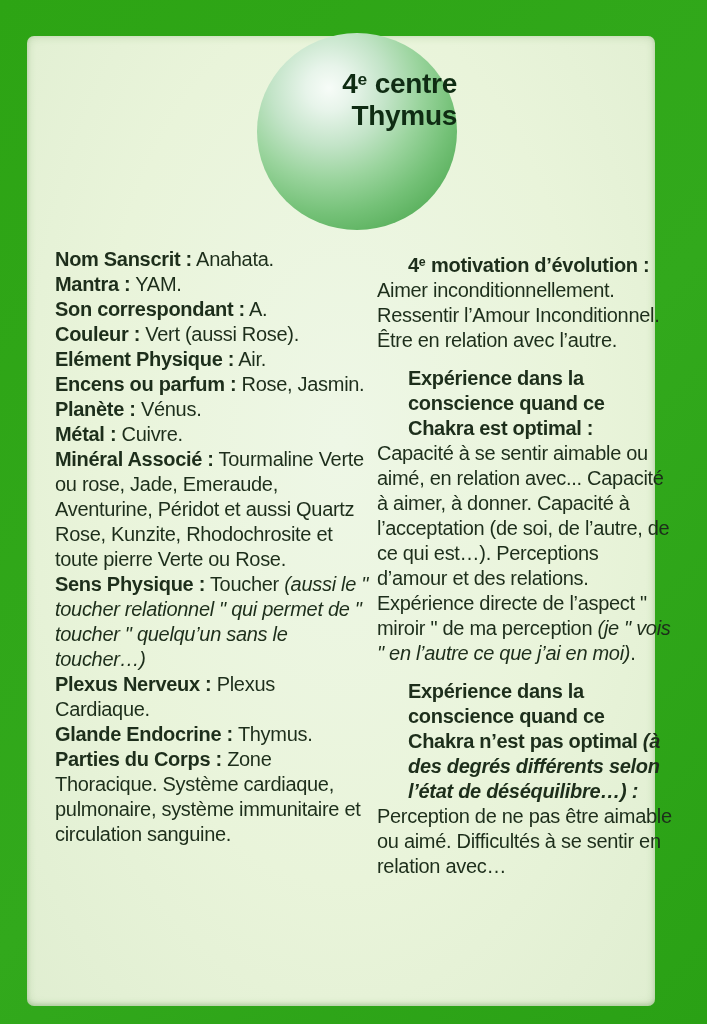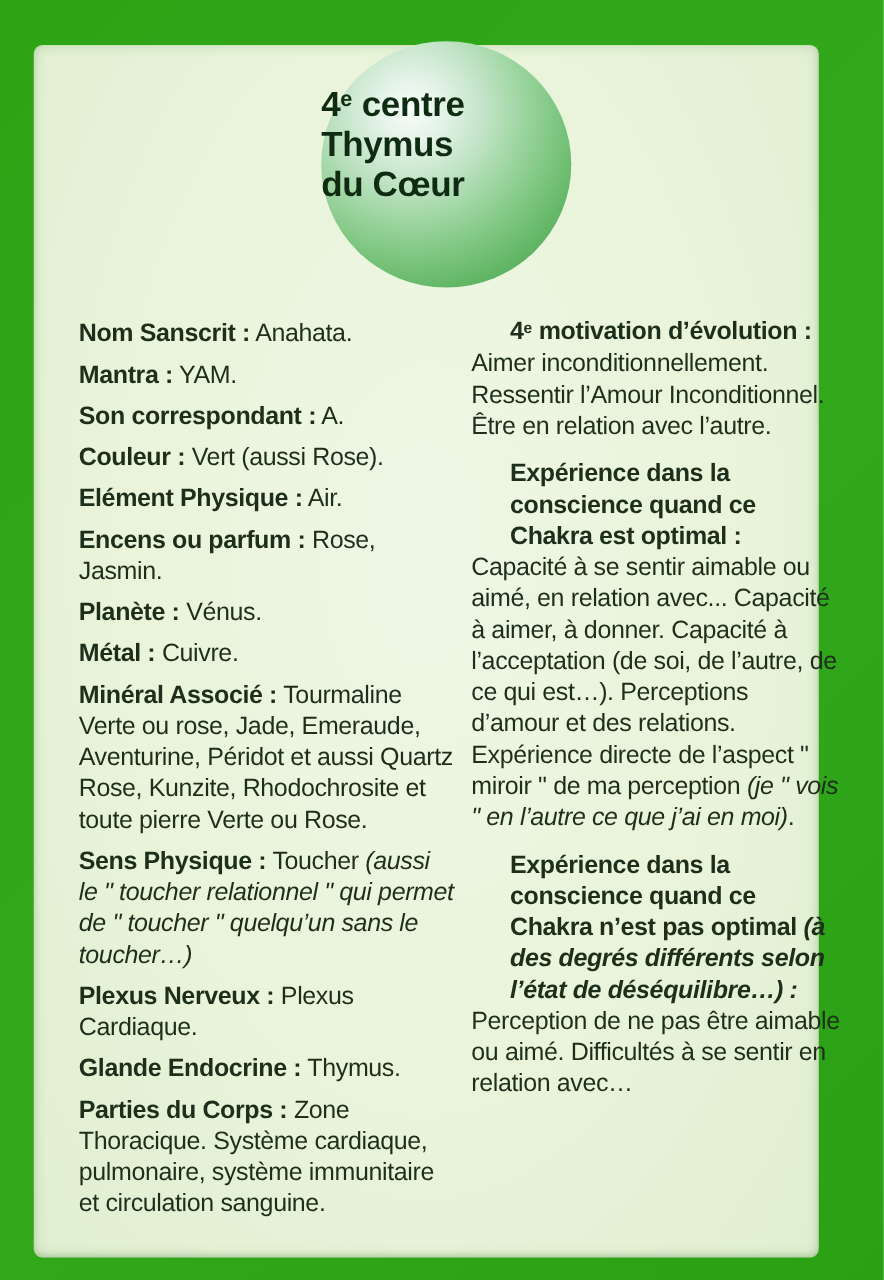--- a/index.html
+++ b/index.html
@@ -13,50 +13,49 @@
     position:absolute;left:27px;top:36px;width:628px;height:970px;
     background:radial-gradient(ellipse at 50% 42%, #eef7e6 0%, #e9f4da 55%, #e0eed1 100%);
     border-radius:7px;
     box-shadow:inset 0 0 10px rgba(55,125,35,.22), inset 0 -2px 4px rgba(45,110,25,.18);
   }
   .sphere{
     position:absolute;left:257px;top:33px;width:200px;height:197px;border-radius:50%;
     background:radial-gradient(circle at 36% 28%,
       #f7fcf8 0%, #e7f4ea 12%, #c3e4c8 30%, #9ad49d 48%,
       #74c177 66%, #58af5b 82%, #4aa24c 94%, #459d48 100%);
-    text-align:left;
+    text-align:right;
     color:#0f2c13;
   }
   .sphere-text{padding-top:30px;font-weight:700;font-size:28px;line-height:32px;letter-spacing:-0.3px;}
   sup{font-size:0.62em;vertical-align:0.45em;letter-spacing:0;}
   .col{
     position:absolute;color:#1d2e1b;font-size:20px;line-height:25px;letter-spacing:-0.3px;
   }
   .col-left{left:55px;top:247px;width:316px;}
   .col-right{left:377px;top:250px;width:296px;}
-  .item{margin:8px;}
+  .item{margin:0;}
   .lbl{font-weight:700;}
   .ital{font-style:italic;}
   .stack .val{display:block;}
   .block{margin:0;}
   .block + .block{margin-top:13px;}
   .heading{font-weight:700;margin-left:31px;}
   .heading .ital{font-weight:700;}
 </style>
 </head>
 <body>
 
 <div class="card">
   <div class="panel"></div>
 
   <div class="sphere">
     <div class="sphere-text">
       <div><span>4</span><sup>e</sup><span> centre</span></div>
       <div>Thymus</div>
-      <div>du Cœur</div>
     </div>
   </div>
 
   <div class="col col-left">
     <p class="item"><b class="lbl">Nom Sanscrit :</b> <span class="val">Anahata.</span></p>
     <p class="item stack"> </p>
     <p class="item"><b class="lbl">Mantra :</b> <span class="val">YAM.</span></p>
     <p class="item"><b class="lbl">Son correspondant :</b> <span class="val">A.</span></p>
     <p class="item"><b class="lbl">Couleur :</b> <span class="val">Vert (aussi Rose).</span></p>
     <p class="item"><b class="lbl">Elément Physique :</b> <span class="val">Air.</span></p>

